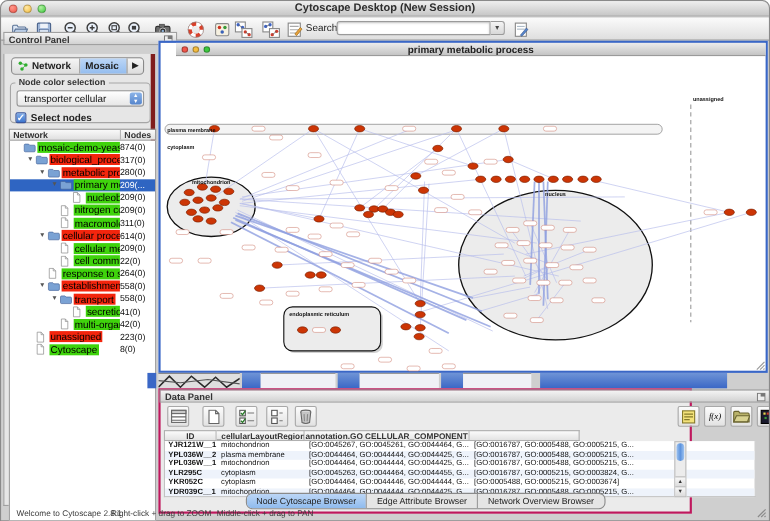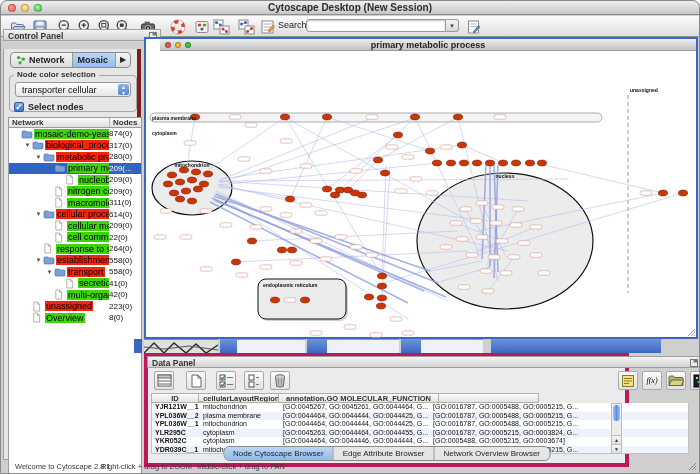--- a/index.html
+++ b/index.html
@@ -61,21 +61,21 @@
   
   #netwin{position:absolute;left:143px;top:36px;width:554px;height:302px;border:2px solid #3a67c6;background:#fff;}
   .ntitle{position:absolute;left:0;top:0;right:0;height:12px;background:linear-gradient(#ececec,#c4c4c4);
     border-bottom:1px solid #9a9a9a;margin-left:14px;}
   .ntl{position:absolute;top:3px;width:6px;height:6px;border-radius:50%;border:1px solid rgba(0,0,0,.3);}
   .ntitletext{line-height:12px;text-align:center;font-size:9px;font-weight:bold;color:#222;}
   #graph-svg{position:absolute;left:0;top:12px;}
   
   .strip{position:absolute;top:338px;height:14px;}
   
-  #datapanel{position:absolute;left:143px;top:352px;width:485px;height:114px;background:#ebebeb;border:4px solid #be185d;}
+  #datapanel{position:absolute;left:143px;top:352px;width:485px;height:114px;background:#ebebeb;border:2px solid #be185d;}
   .dbtn{position:absolute;top:14px;width:20px;height:19px;background:linear-gradient(#fcfcfc,#e2e2e2);
     border:1px solid #a8a8a8;border-radius:2px;display:flex;align-items:center;justify-content:center;}
   .dthead{position:absolute;left:3px;top:36px;display:flex;height:10px;}
   .dthc{font-size:7.5px;font-weight:bold;color:#333;text-align:center;line-height:9px;
     background:linear-gradient(#fbfbfb,#e3e3e3);border:1px solid #b0b0b0;border-left:none;overflow:hidden;white-space:nowrap;}
   .dthc:first-child{border-left:1px solid #b0b0b0;}
   #dtrows{position:absolute;left:3px;top:46px;width:538px;height:51px;background:#fff;overflow:hidden;border:1px solid #c2c2c2;border-top:none;}
   .dtr{display:flex;height:8.5px;}
   .dtr:nth-child(even){background:#eef3fb;}
   .dtc{font-size:7px;color:#111;padding:0 3px;line-height:8.5px;white-space:nowrap;overflow:hidden;}
@@ -429,21 +429,21 @@
           <span class="tcount">223(0)</span>
         </div>
         <div class="trow" style="padding-left: 14px;">
           <span class="tarrow"></span>
           <span class="ticon">
             <svg width="9" height="11" viewBox="0 0 10 12">
               <path d="M2 1 h4 l2.5 2.5 V11 H2z" fill="#fff" stroke="#888" stroke-width="0.7"></path>
               <path d="M6 1 v2.5 h2.5" fill="none" stroke="#888" stroke-width="0.7"></path>
             </svg>
           </span>
-          <span class="tlabel lg">Overview</span>
+          <span class="tlabel lg">Cytoscape</span>
           <span class="tcount">8(0)</span>
         </div>
       </div>
   </div>
 
   <div id="netwin">
     <div class="ntitle">
       <span class="ntl" style="left:5px;background:#f1564a"></span>
       <span class="ntl" style="left:15px;background:#f5bd3f"></span>
       <span class="ntl" style="left:25px;background:#3dc93f"></span>
@@ -734,21 +734,21 @@
           <rect x="9" y="5" width="2" height="2" fill="#e8d44a"></rect>
           <rect x="4" y="7" width="2" height="2" fill="#3a9a3a"></rect>
           <rect x="8" y="9" width="2" height="2" fill="#e8d44a"></rect>
           <rect x="11" y="3" width="2" height="2" fill="#c23a2a"></rect>
         </svg>
       </span>
 
     <div class="dthead">
         <span class="dthc" style="width: 48px;">ID</span>
         <span class="dthc" style="width: 80px;">_cellularLayoutRegion</span>
-        <span class="dthc" style="width: 160px;">annotation.GO MOLECULAR_FUNCTION</span>
+        <span class="dthc" style="width: 150px;">annotation.GO CELLULAR_COMPONENT</span>
         <span class="dthc" style="width: 100px;"></span>
       </div>
     <div id="dtrows">
         <div class="dtr">
           <span class="dtc id" style="width: 48px;">YJR121W__1</span>
           <span class="dtc" style="width: 80px;">mitochondrion</span>
           <span class="dtc" style="width: 150px;">[GO:0045267, GO:0045261, GO:0044464, G...</span>
           <span class="dtc" style="width: 160px;">[GO:0016787, GO:0005488, GO:0005215, G...</span>
         </div>
         <div class="dtr">

